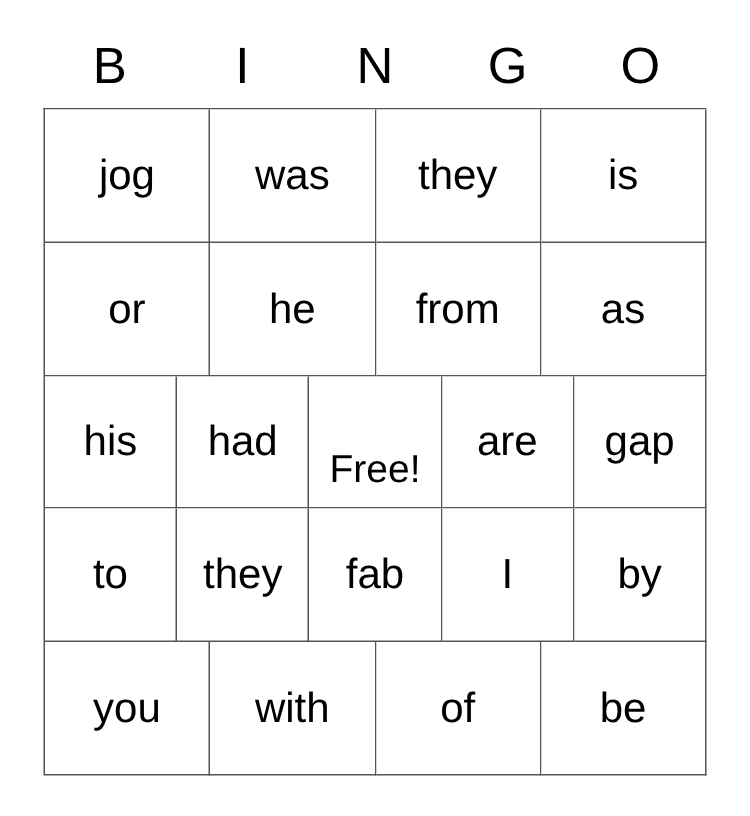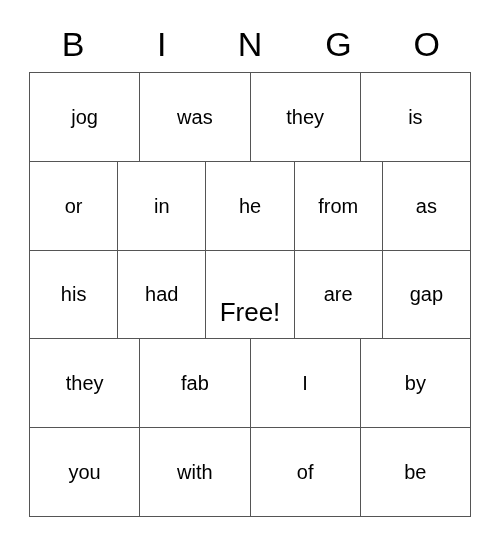--- a/index.html
+++ b/index.html
@@ -68,21 +68,21 @@
     box-sizing: border-box;
     border-right: 1px solid #555555;
     border-bottom: 1px solid #555555;
     display: flex;
     align-items: center;
     justify-content: center;
     background: #ffffff;
   }
 
   .cell-text {
-    font-size: 20px;
+    font-size: 28px;
     line-height: 1;
     color: #000000;
     white-space: nowrap;
     text-align: center;
     user-select: none;
   }
 
   .grid-cell.free-cell .cell-text {
     font-size: 26px;
     margin-top: 36px;
@@ -116,23 +116,20 @@
       <div class="grid-cell">
         <span class="cell-text">is</span>
       </div>
     </div>
 
     <div class="grid-row">
       <div class="grid-cell">
         <span class="cell-text">or</span>
       </div>
       <div class="grid-cell">
-        <span class="cell-text">in</span>
-      </div>
-      <div class="grid-cell">
         <span class="cell-text">he</span>
       </div>
       <div class="grid-cell">
         <span class="cell-text">from</span>
       </div>
       <div class="grid-cell">
         <span class="cell-text">as</span>
       </div>
     </div>
 
@@ -148,20 +145,23 @@
       </div>
       <div class="grid-cell">
         <span class="cell-text">are</span>
       </div>
       <div class="grid-cell">
         <span class="cell-text">gap</span>
       </div>
     </div>
 
     <div class="grid-row">
+      <div class="grid-cell">
+        <span class="cell-text">to</span>
+      </div>
       <div class="grid-cell">
         <span class="cell-text">they</span>
       </div>
       <div class="grid-cell">
         <span class="cell-text">fab</span>
       </div>
       <div class="grid-cell">
         <span class="cell-text">I</span>
       </div>
       <div class="grid-cell">

